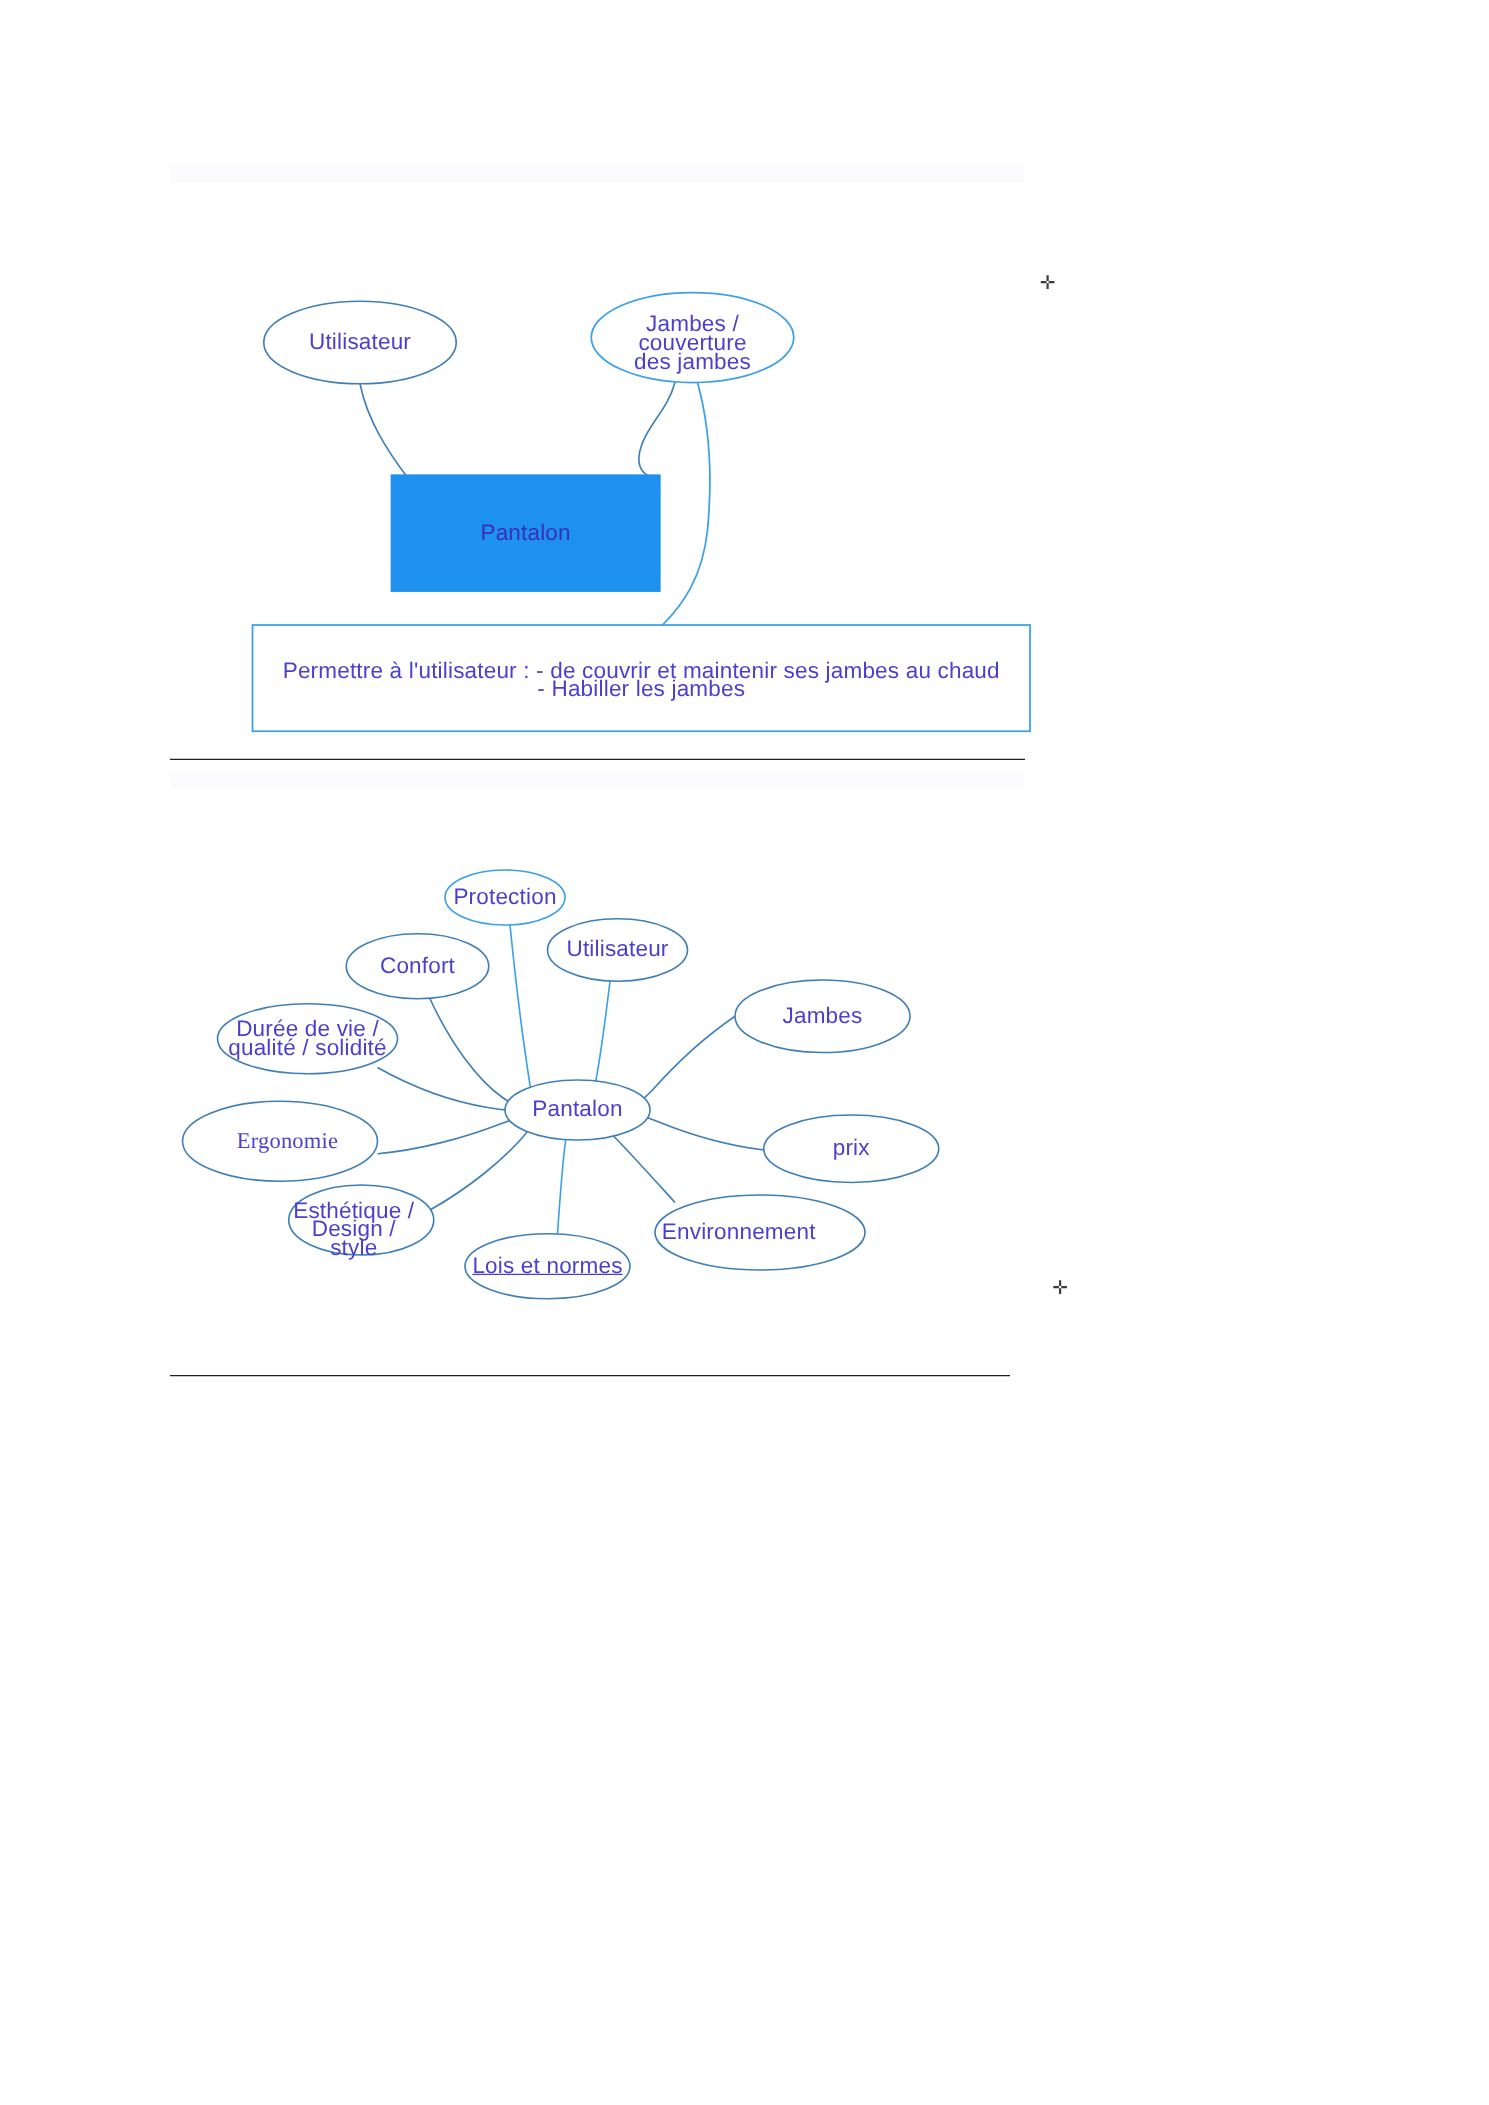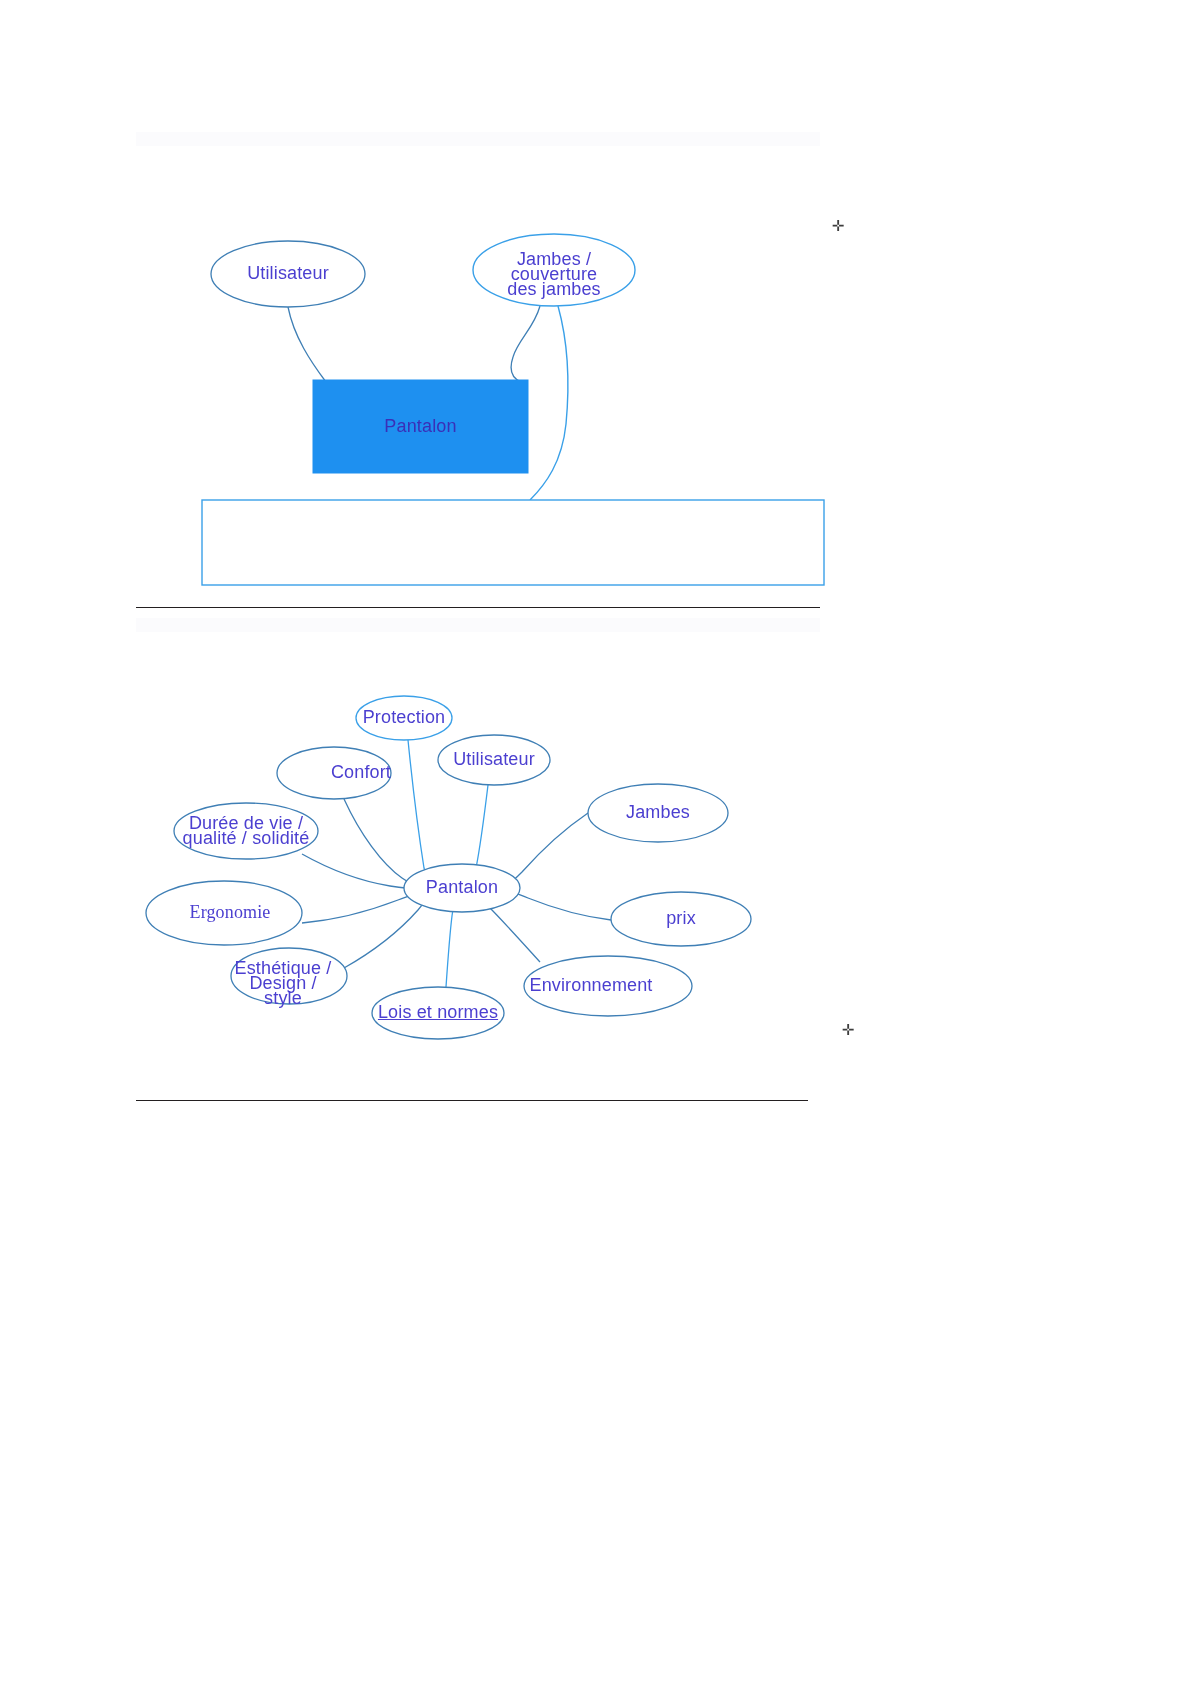--- a/index.html
+++ b/index.html
@@ -105,20 +105,22 @@
 
       <rect x="177" y="248" width="215" height="93" fill="#1e90f0" stroke="#1e90f0" stroke-width="1"></rect>
 
       <rect x="66" y="368" width="622" height="85" fill="#ffffff" stroke="#3aa0e8" stroke-width="1.4"></rect>
     </svg>
 
     <div class="node-label" style="left:75px; top:134px; width:154px;">Utilisateur</div>
     <div class="node-label" style="left:337px; top:120px; width:162px;">Jambes / couverture
 des jambes</div>
     <div class="node-label on-fill" style="left:177px; top:287px; width:215px;">Pantalon</div>
+    <div class="node-label" style="left:76px; top:397px; width:602px;">Permettre à l'utilisateur : - de couvrir et maintenir ses jambes au chaud
+- Habiller les jambes</div>
   </div>
 
   <div class="move-marker" id="marker-one">✛</div>
 
   <div class="hrule" id="rule-top"></div>
 
   <div class="figure" id="figure-two">
     <svg class="fig-svg" viewBox="0 0 688 470" preserveAspectRatio="none">
 
       <path d="M 272,120 C 276,160 282,210 288,248 C 291,258 294,264 298,268" fill="none" stroke="#3aa0e8" stroke-width="1.3"></path>
@@ -141,21 +143,21 @@
       <ellipse cx="545" cy="299" rx="70" ry="27" fill="#ffffff" stroke="#3f7fb5" stroke-width="1.3"></ellipse>
       <ellipse cx="153" cy="356" rx="58" ry="28" fill="#ffffff" stroke="#3f7fb5" stroke-width="1.3"></ellipse>
       <ellipse cx="302" cy="393" rx="66" ry="26" fill="#ffffff" stroke="#3f7fb5" stroke-width="1.3"></ellipse>
       <ellipse cx="472" cy="366" rx="84" ry="30" fill="#ffffff" stroke="#3f7fb5" stroke-width="1.3"></ellipse>
 
       <ellipse cx="326" cy="268" rx="58" ry="24" fill="#ffffff" stroke="#3f7fb5" stroke-width="1.3"></ellipse>
     </svg>
 
     <div class="node-label" style="left:220px; top:90px;  width:96px;">Protection</div>
     <div class="node-label" style="left:302px; top:132px; width:112px;">Utilisateur</div>
-    <div class="node-label" style="left:141px; top:145px; width:114px;text-align:right;">Confort</div>
+    <div class="node-label" style="left:141px; top:145px; width:114px;">Confort</div>
     <div class="node-label" style="left:38px;  top:196px; width:144px;">Durée de vie /
 qualité / solidité</div>
     <div class="node-label" style="left:452px; top:185px; width:140px;">Jambes</div>
     <div class="node-label" style="left:10px;  top:285px; width:168px;font-family:Liberation Serif, serif;">Ergonomie</div>
     <div class="node-label" style="left:475px; top:291px; width:140px;">prix</div>
     <div class="node-label" style="left:95px;  top:341px; width:104px;">Esthétique /
 Design / style</div>
     <div class="node-label" style="left:236px; top:385px; width:132px;text-decoration:underline;">Lois et normes</div>
     <div class="node-label" style="left:388px; top:358px; width:134px;">Environnement</div>
 

